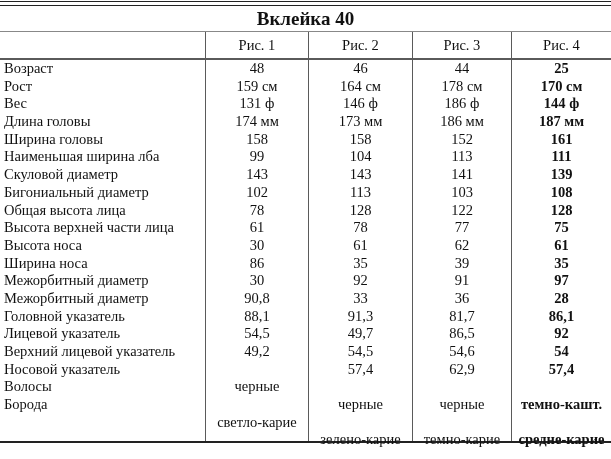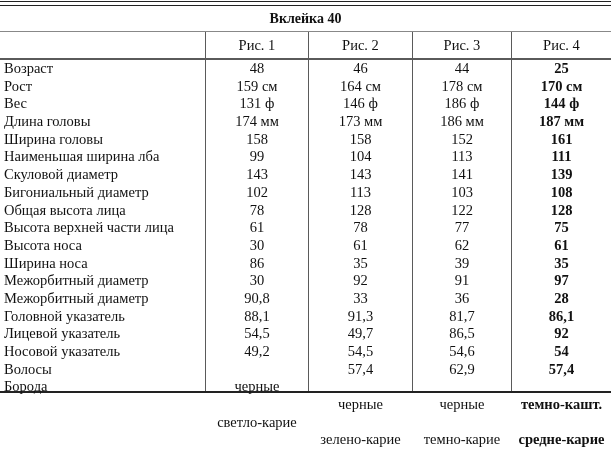--- a/index.html
+++ b/index.html
@@ -24,38 +24,38 @@
     margin-top: 1px;
     height: 5px;
     border-top: 1px solid var(--rule-dark);
     border-bottom: 1px solid var(--rule-dark);
   }
   .title-row {
     height: 26px;
     line-height: 26px;
     text-align: center;
     font-weight: bold;
-    font-size: 14px;
+    font-size: 19px;
     border-bottom: 1px solid var(--rule-light);
   }
   .header-row {
     display: grid;
     grid-template-columns: 205px 103px 104px 99px 100px;
     height: 28px;
     border-bottom: 2px solid var(--rule-mid);
   }
   .header-cell {
     font-size: 14.5px;
     line-height: 26px;
     text-align: center;
   }
   .header-cell + .header-cell { border-left: 1px solid var(--rule-mid); }
   .table-body {
     display: flex;
-    height: 333px;
+    height: 383px;
     border-bottom: 2px solid var(--rule-dark);
   }
   .col { height: 100%; }
   .col + .col { border-left: 1px solid var(--rule-mid); }
   .col-0 { width: 205px; }
   .col-1 { width: 103px; }
   .col-2 { width: 104px; }
   .col-3 { width: 99px; }
   .col-4 { width: 100px; font-weight: bold; }
   .cell {
@@ -95,20 +95,21 @@
         <div class="cell label-cell">Скуловой диаметр</div>
         <div class="cell label-cell">Бигониальный диаметр</div>
         <div class="cell label-cell">Общая высота лица</div>
         <div class="cell label-cell">Высота верхней части лица</div>
         <div class="cell label-cell">Высота носа</div>
         <div class="cell label-cell">Ширина носа</div>
         <div class="cell label-cell">Межорбитный диаметр</div>
         <div class="cell label-cell">Межорбитный диаметр</div>
         <div class="cell label-cell">Головной указатель</div>
         <div class="cell label-cell">Лицевой указатель</div>
+        <div class="cell label-cell">Верхний лицевой указатель</div>
         <div class="cell label-cell">Носовой указатель</div>
         <div class="cell label-cell">Волосы</div>
         <div class="cell label-cell">Борода</div>
       </div>
       <div class="col col-1">
         <div class="cell value-cell">48</div>
         <div class="cell value-cell">159 см</div>
         <div class="cell value-cell">131 ф</div>
         <div class="cell value-cell">174 мм</div>
         <div class="cell value-cell">158</div>

